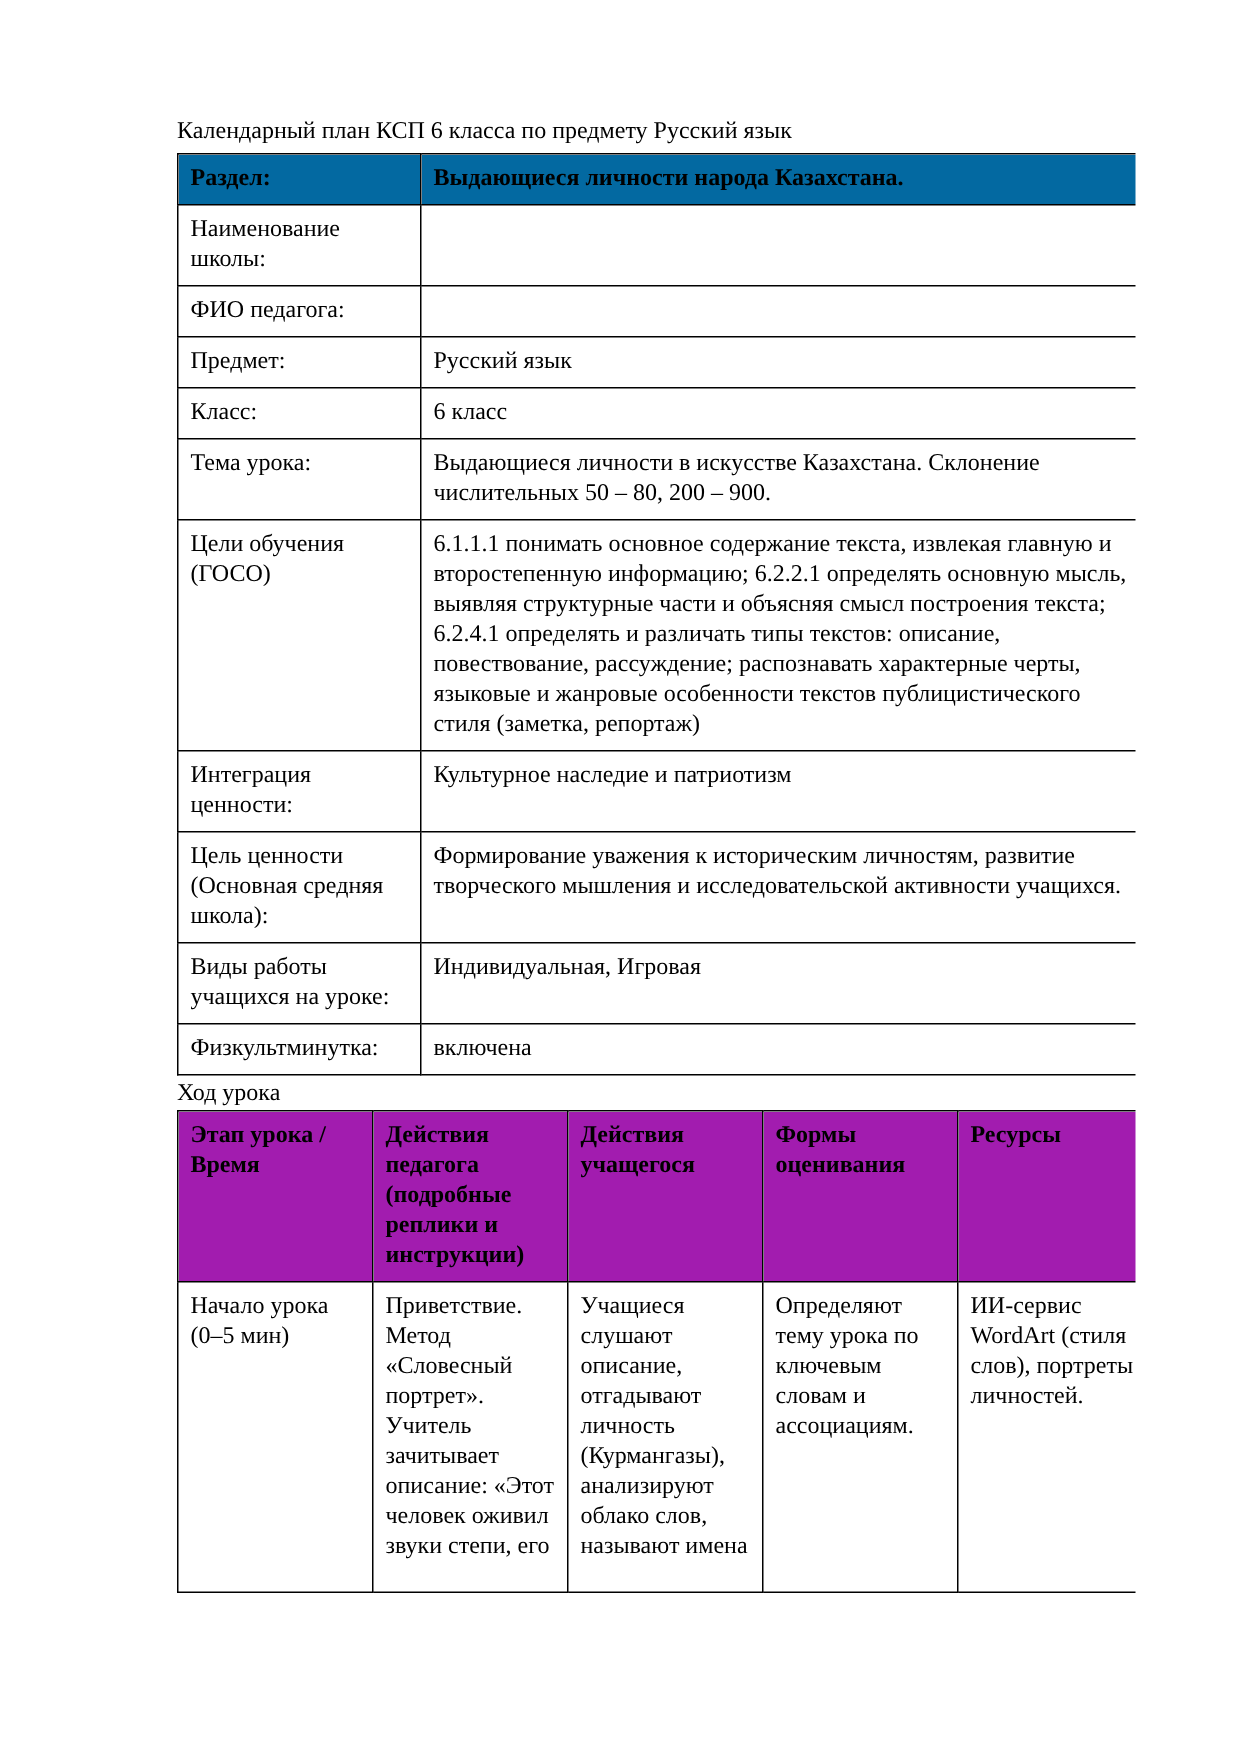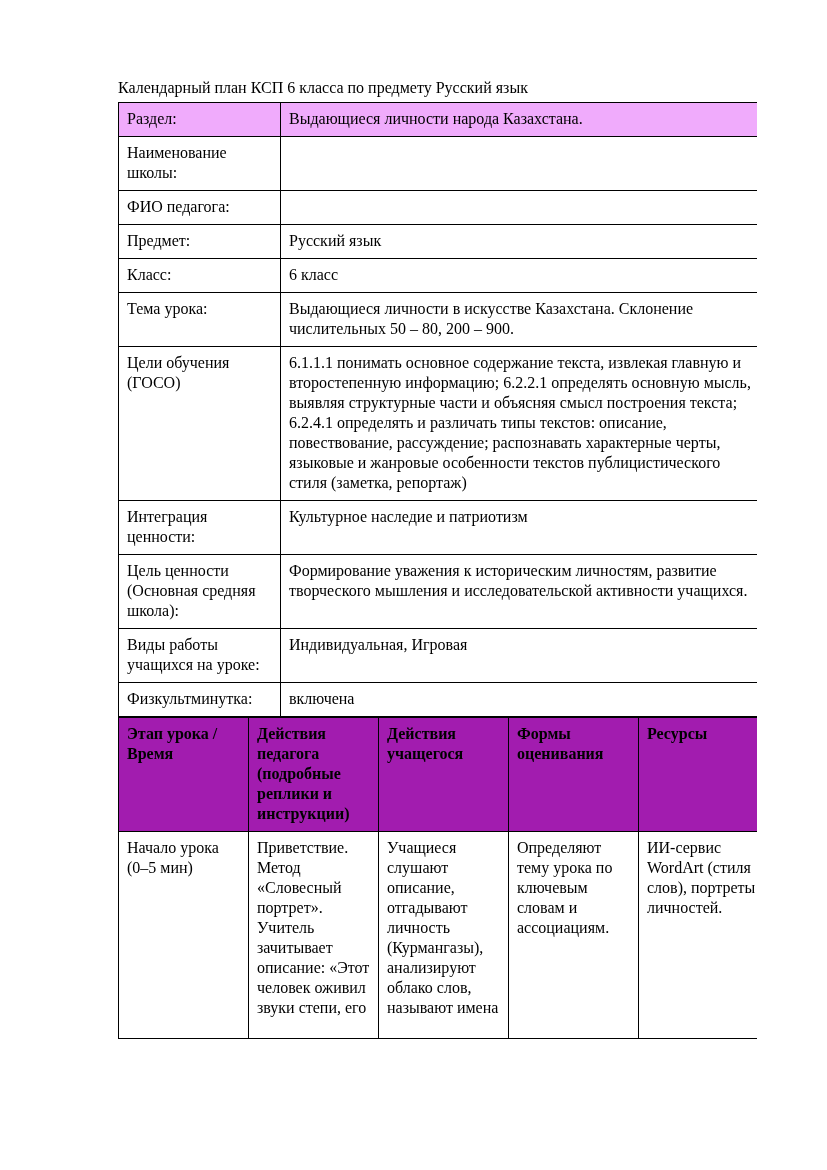--- a/index.html
+++ b/index.html
@@ -34,22 +34,22 @@
     border: 1px solid #000000;
     vertical-align: top;
     text-align: left;
     padding: 6px 8px 7px 8px;
     font-size: 16px;
     line-height: 20px;
     font-weight: normal;
     overflow: hidden;
   }
   .info-table .head-row td {
-    background: #f0abfc;
-    font-weight: normal;
+    background: #0369a1;
+    font-weight: bold;
   }
   .section-heading {
     font-size: 16px;
     line-height: 20px;
     margin: 2px 0 1px 0;
   }
   .lesson-table thead th {
     background: #a21caf;
     font-weight: bold;
   }
@@ -111,20 +111,21 @@
             <td>Виды работы учащихся на уроке:</td>
             <td>Индивидуальная, Игровая</td>
           </tr>
           <tr>
             <td>Физкультминутка:</td>
             <td>включена</td>
           </tr>
         </tbody>
     </table>
 
+    <div class="section-heading">Ход урока</div>
 
     <table class="lesson-table">
       <colgroup>
         <col style="width:130px">
         <col style="width:130px">
         <col style="width:130px">
         <col style="width:130px">
         <col style="width:131px">
       </colgroup>
       <thead>

